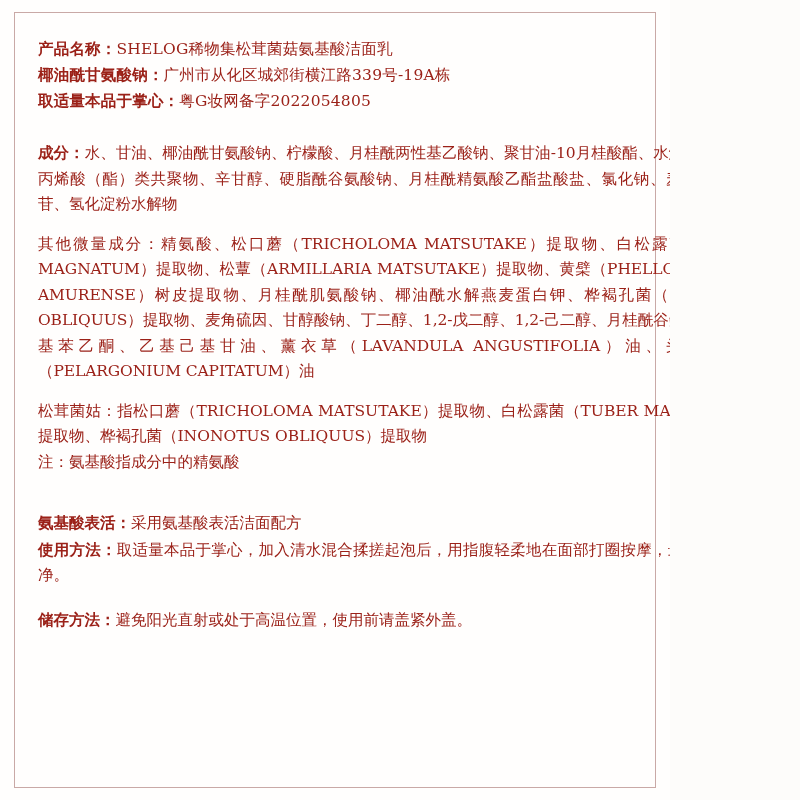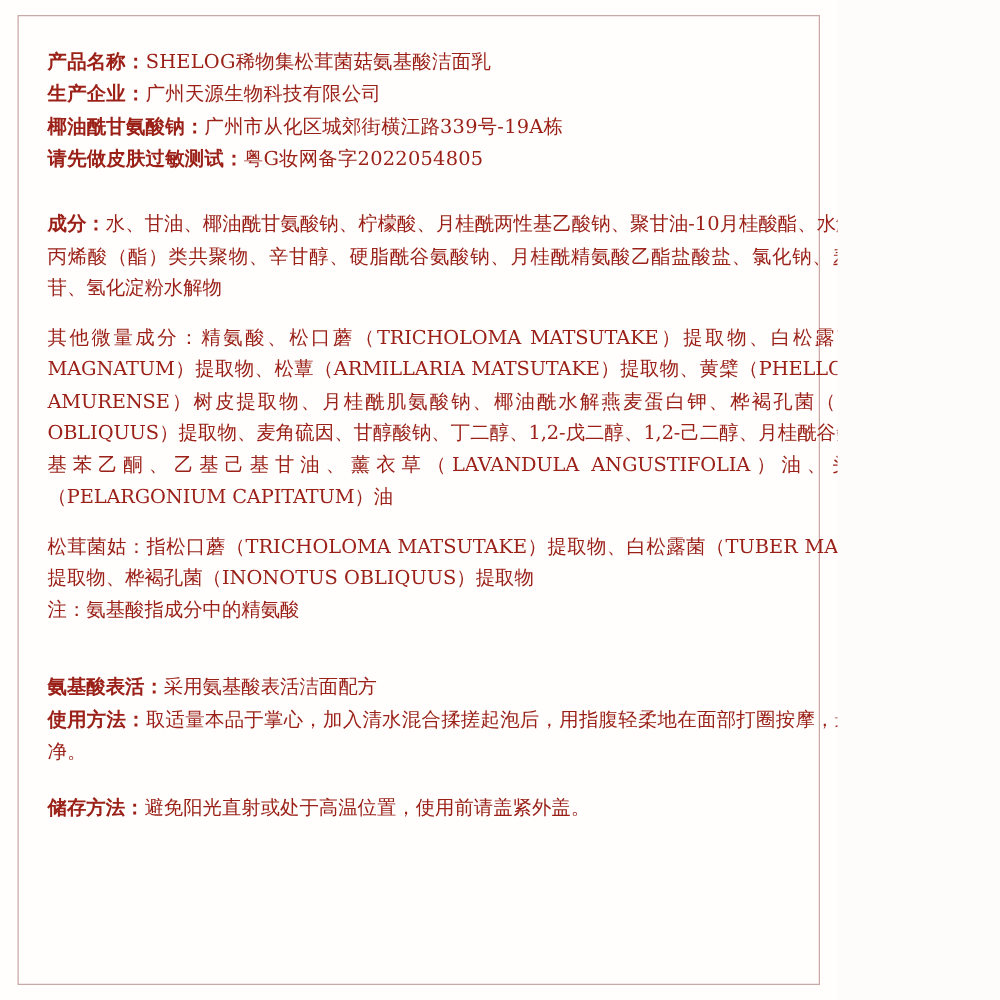--- a/index.html
+++ b/index.html
@@ -72,27 +72,24 @@
 <div class="page">
   <div class="frame"></div>
 
   <div class="content">
 
     <div class="blk">
       <div class="line">
         <span class="label">产品名称</span><span class="label">：</span><span>SHELOG稀物集松茸菌菇氨基酸洁面乳</span>
       </div>
       <div class="line">
-        <span class="label">生产企业</span><span class="label">：</span><span>广州天源生物科技有限公司</span>
-      </div>
-      <div class="line">
         <span class="label">椰油酰甘氨酸钠</span><span class="label">：</span><span>广州市从化区城郊街横江路339号-19A栋</span>
       </div>
       <div class="line">
-        <span class="label">请先做皮肤过敏测试</span><span class="label">：</span><span>粤G妆网备字2022054805</span>
+        <span class="label">取适量本品于掌心</span><span class="label">：</span><span>粤G妆网备字2022054805</span>
       </div>
     </div>
 
     <div class="gap-lg"></div>
 
     <div class="para para-ing">
       <span class="label">成分</span><span class="label">：</span><span>水、甘油、椰油酰甘氨酸钠、柠檬酸、月桂酰两性基乙酸钠、聚甘油-10月桂酸酯、水解玉米淀粉、丙烯酸（酯）类共聚物、辛甘醇、硬脂酰谷氨酸钠、月桂酰精氨酸乙酯盐酸盐、氯化钠、麦芽寡糖葡糖苷、氢化淀粉水解物</span>
     </div>
 
     <div class="gap-md"></div>

